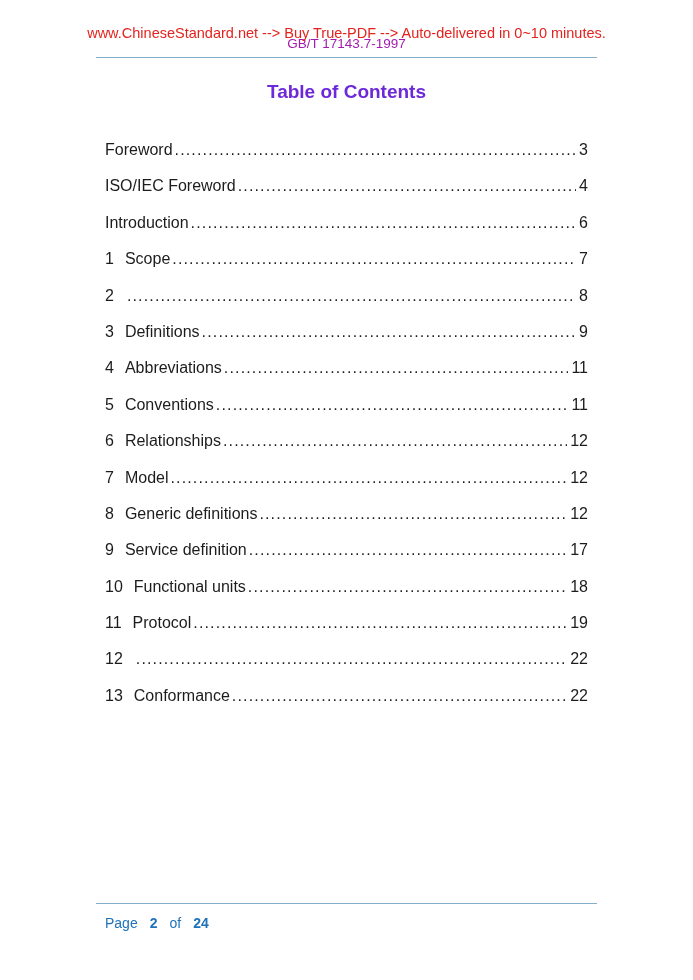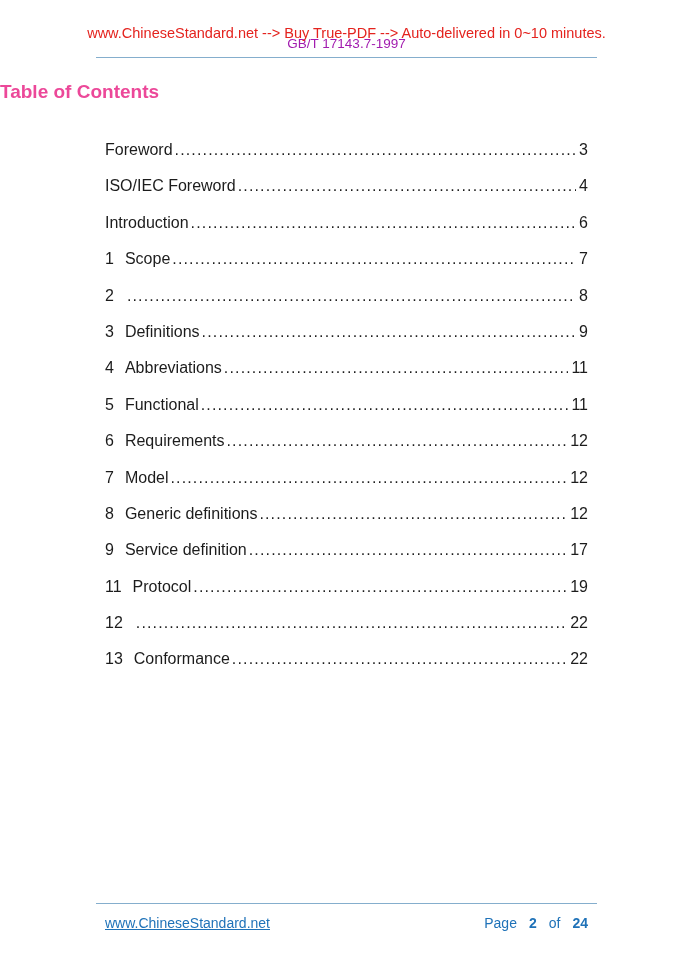--- a/index.html
+++ b/index.html
@@ -41,24 +41,25 @@
     position: absolute;
     top: 57px; left: 96px; right: 96px;
     height: 1px;
     background: #85aecd;
   }
 
   
   .toc-title-heading {
     position: absolute;
     top: 81px; left: 0; right: 0;
+    text-align: center;
     font-size: 19px;
     line-height: 22px;
     font-weight: bold;
-    color: #ec4899;
+    color: #6d28d9;
   }
 
   
   .toc-list {
     position: absolute;
     top: 140px;
     left: 105px;
     right: 105px;
     display: flex;
     flex-direction: column;
@@ -169,28 +170,28 @@
 
     <div class="toc-row">
       <span class="toc-num">4</span>
       <span class="toc-entry-title">Abbreviations</span>
       <span class="toc-dots"></span>
       <span class="toc-page">11</span>
     </div>
 
     <div class="toc-row">
       <span class="toc-num">5</span>
-      <span class="toc-entry-title">Functional</span>
+      <span class="toc-entry-title">Conventions</span>
       <span class="toc-dots"></span>
       <span class="toc-page">11</span>
     </div>
 
     <div class="toc-row">
       <span class="toc-num">6</span>
-      <span class="toc-entry-title">Requirements</span>
+      <span class="toc-entry-title">Relationships</span>
       <span class="toc-dots"></span>
       <span class="toc-page">12</span>
     </div>
 
     <div class="toc-row">
       <span class="toc-num">7</span>
       <span class="toc-entry-title">Model</span>
       <span class="toc-dots"></span>
       <span class="toc-page">12</span>
     </div>
@@ -202,20 +203,26 @@
       <span class="toc-page">12</span>
     </div>
 
     <div class="toc-row">
       <span class="toc-num">9</span>
       <span class="toc-entry-title">Service definition</span>
       <span class="toc-dots"></span>
       <span class="toc-page">17</span>
     </div>
 
+    <div class="toc-row">
+      <span class="toc-num">10</span>
+      <span class="toc-entry-title">Functional units</span>
+      <span class="toc-dots"></span>
+      <span class="toc-page">18</span>
+    </div>
 
     <div class="toc-row">
       <span class="toc-num">11</span>
       <span class="toc-entry-title">Protocol</span>
       <span class="toc-dots"></span>
       <span class="toc-page">19</span>
     </div>
 
     <div class="toc-row">
       <span class="toc-num">12</span>
@@ -227,21 +234,20 @@
       <span class="toc-num">13</span>
       <span class="toc-entry-title">Conformance</span>
       <span class="toc-dots"></span>
       <span class="toc-page">22</span>
     </div>
 
   </div>
 
   <div class="footer-rule"></div>
   <div class="footer-bar">
-    <span class="footer-link">www.ChineseStandard.net</span>
     <span class="footer-pageinfo">
       <span>Page</span>
       <span class="bold">2</span>
       <span>of</span>
       <span class="bold">24</span>
     </span>
   </div>
 
 </div>
 

